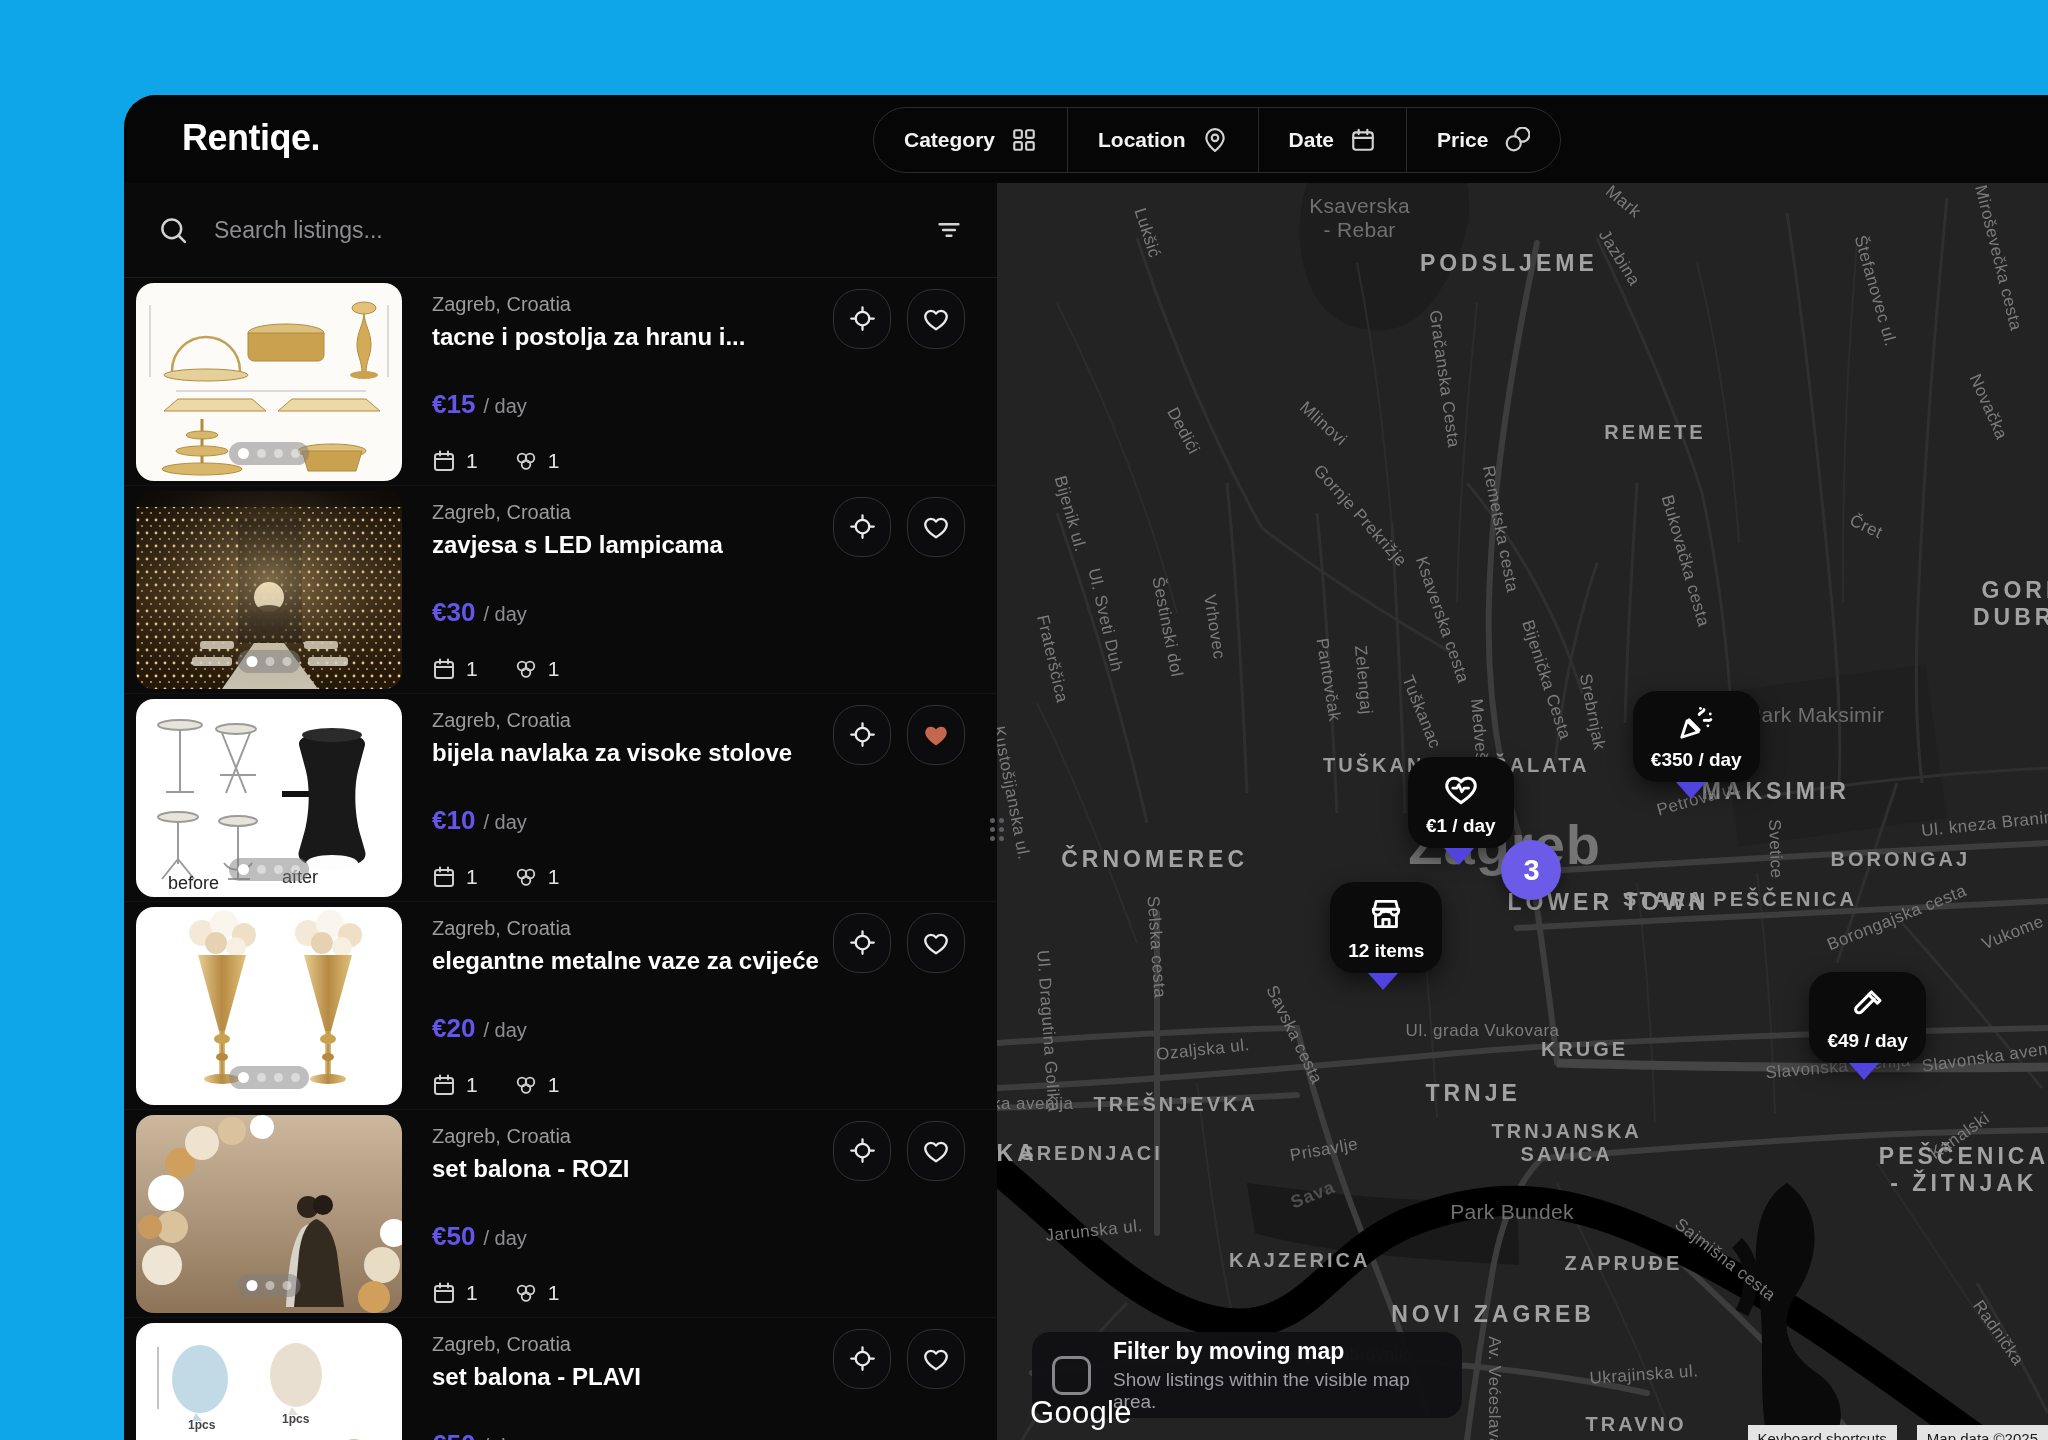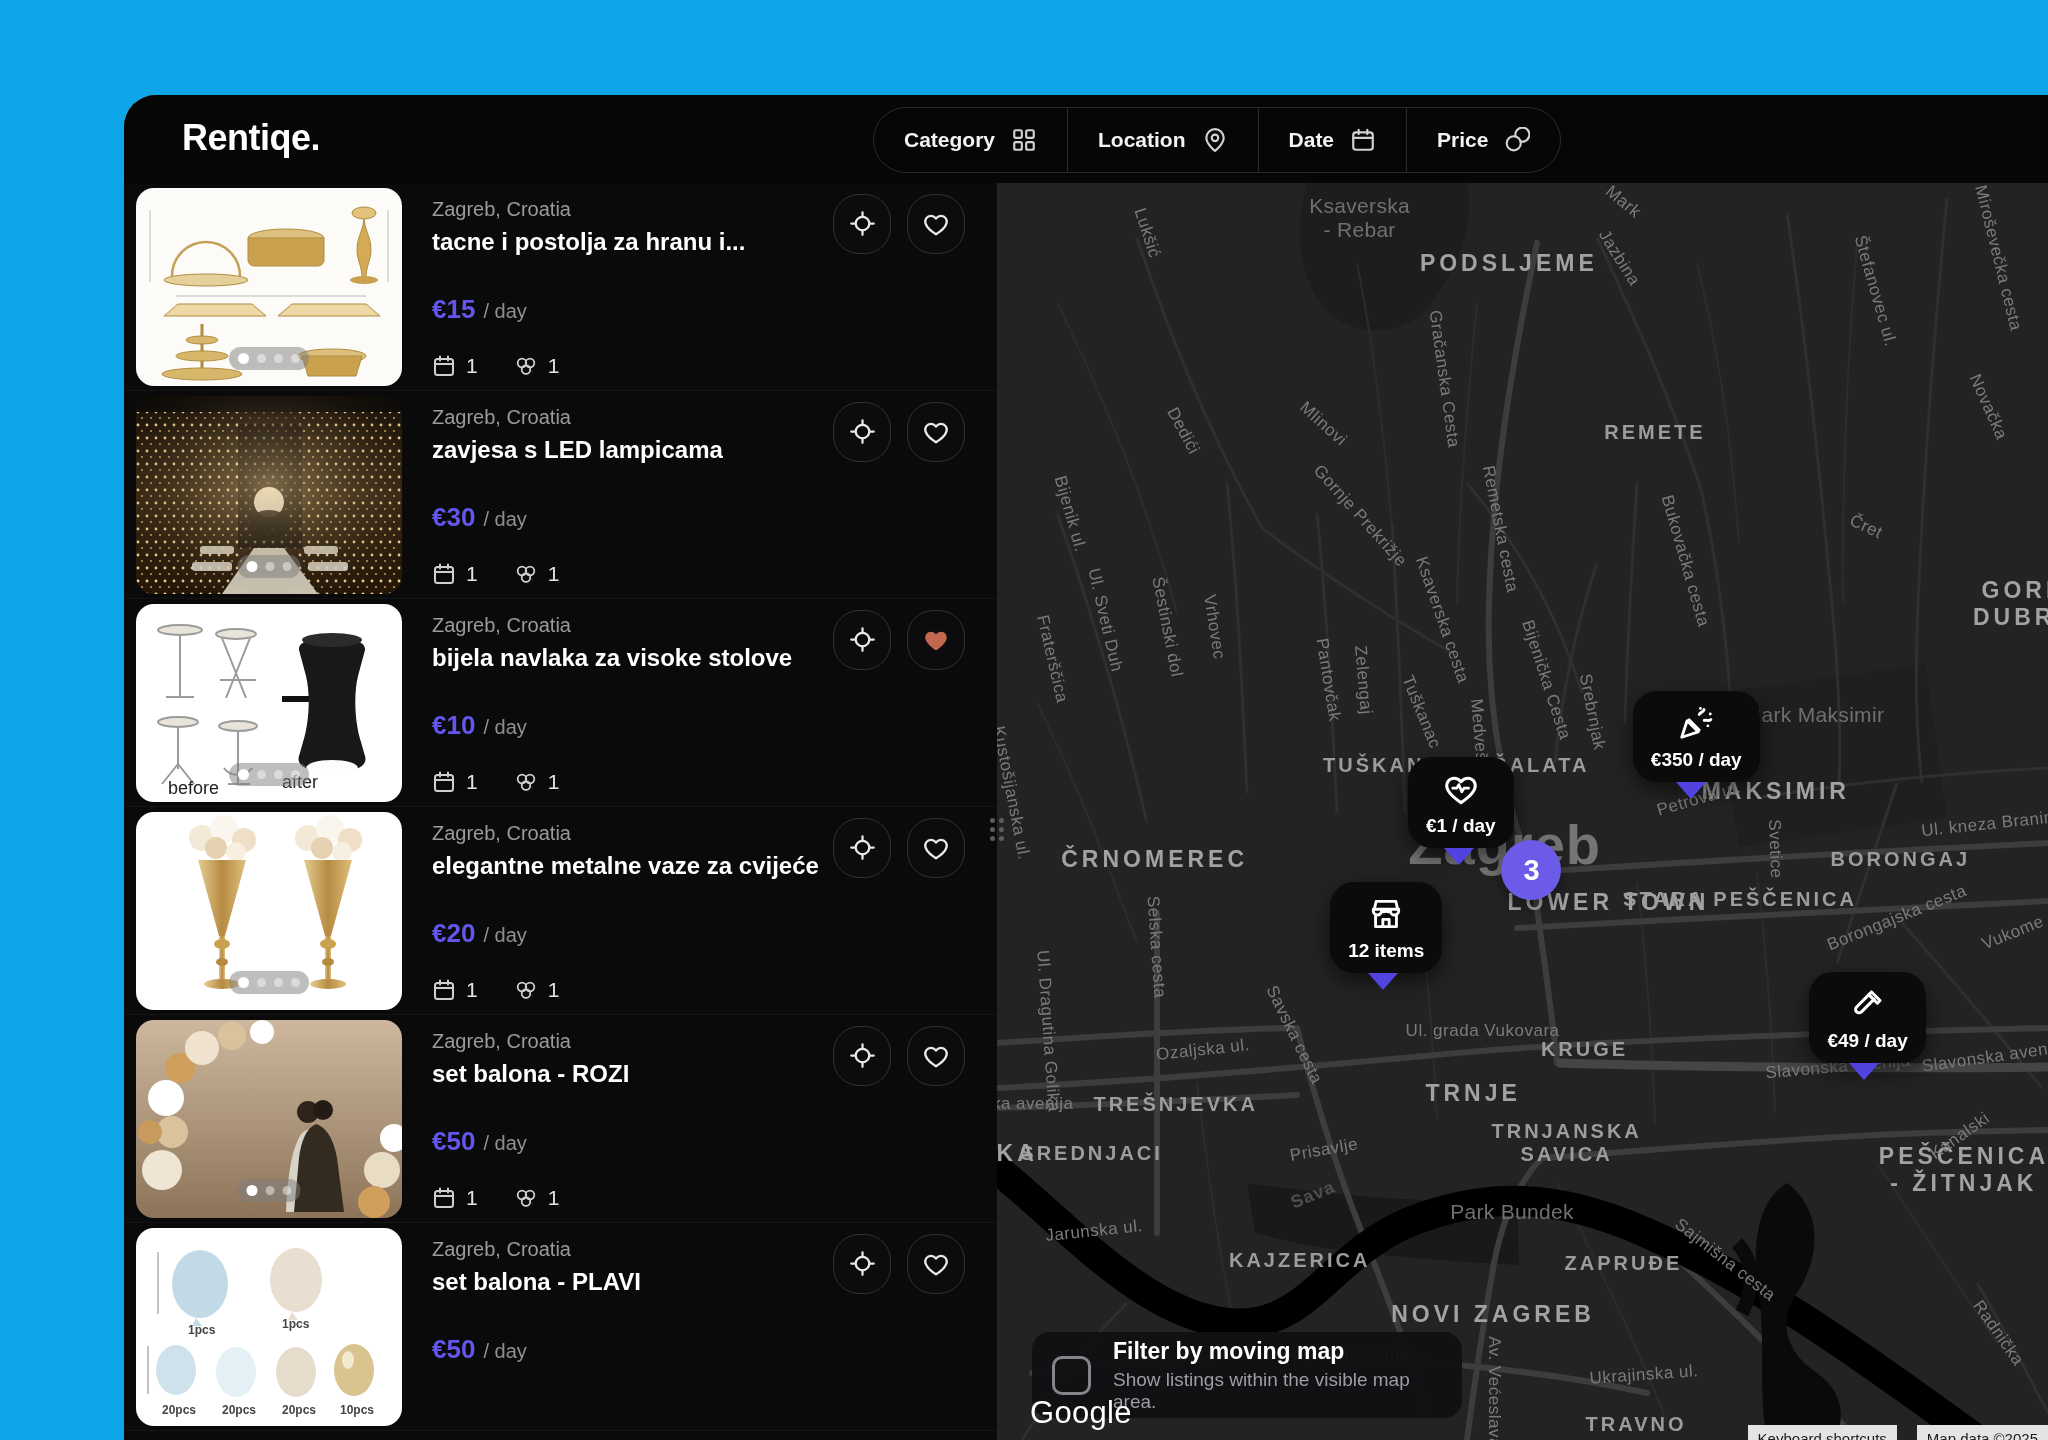--- a/index.html
+++ b/index.html
@@ -104,20 +104,34 @@
             <svg width="26" height="26" viewBox="0 0 24 24" fill="none" stroke="currentColor" stroke-width="2" stroke-linecap="round" stroke-linejoin="round">
               <circle cx="9" cy="15" r="6.5"></circle>
               <path d="M10.7 8.7a6.5 6.5 0 1 1 4.6 4.6"></path>
             </svg>
           </span>
         </div>
       </div>
   </div>
 
   <div class="left-panel">
+    <div class="search-row">
+      <span class="icon" id="search-icon-slot">
+          <svg width="30" height="30" viewBox="0 0 24 24" fill="none" stroke="currentColor" stroke-width="2" stroke-linecap="round" stroke-linejoin="round">
+            <circle cx="11" cy="11" r="7.5"></circle>
+            <path d="M21.5 21.5 16.6 16.6"></path>
+          </svg>
+        </span>
+      <input type="text" placeholder="Search listings..." style="">
+      <span class="filter-btn icon" id="filter-icon-slot">
+          <svg width="28" height="28" viewBox="0 0 24 24" fill="none" stroke="currentColor" stroke-width="2.2" stroke-linecap="round" stroke-linejoin="round">
+            <path d="M4 7h16M7 12h10M10 17h4"></path>
+          </svg>
+        </span>
+    </div>
     <div id="listing-list">
   <div class="listing">
     <div class="listing-img">
             <svg viewBox="0 0 266 198">
               <rect width="266" height="198" fill="#fcfbf8"></rect>
               <g stroke="#bbb" stroke-width="1">
                 <path d="M14 22v72M252 22v72M40 108h190"></path>
               </g>
               <path d="M36 88a34 34 0 0 1 68 0" stroke="#c3a055" stroke-width="2.5" fill="none"></path>
               <ellipse cx="70" cy="92" rx="42" ry="6" fill="#e6d099" stroke="#b08c3f"></ellipse>

